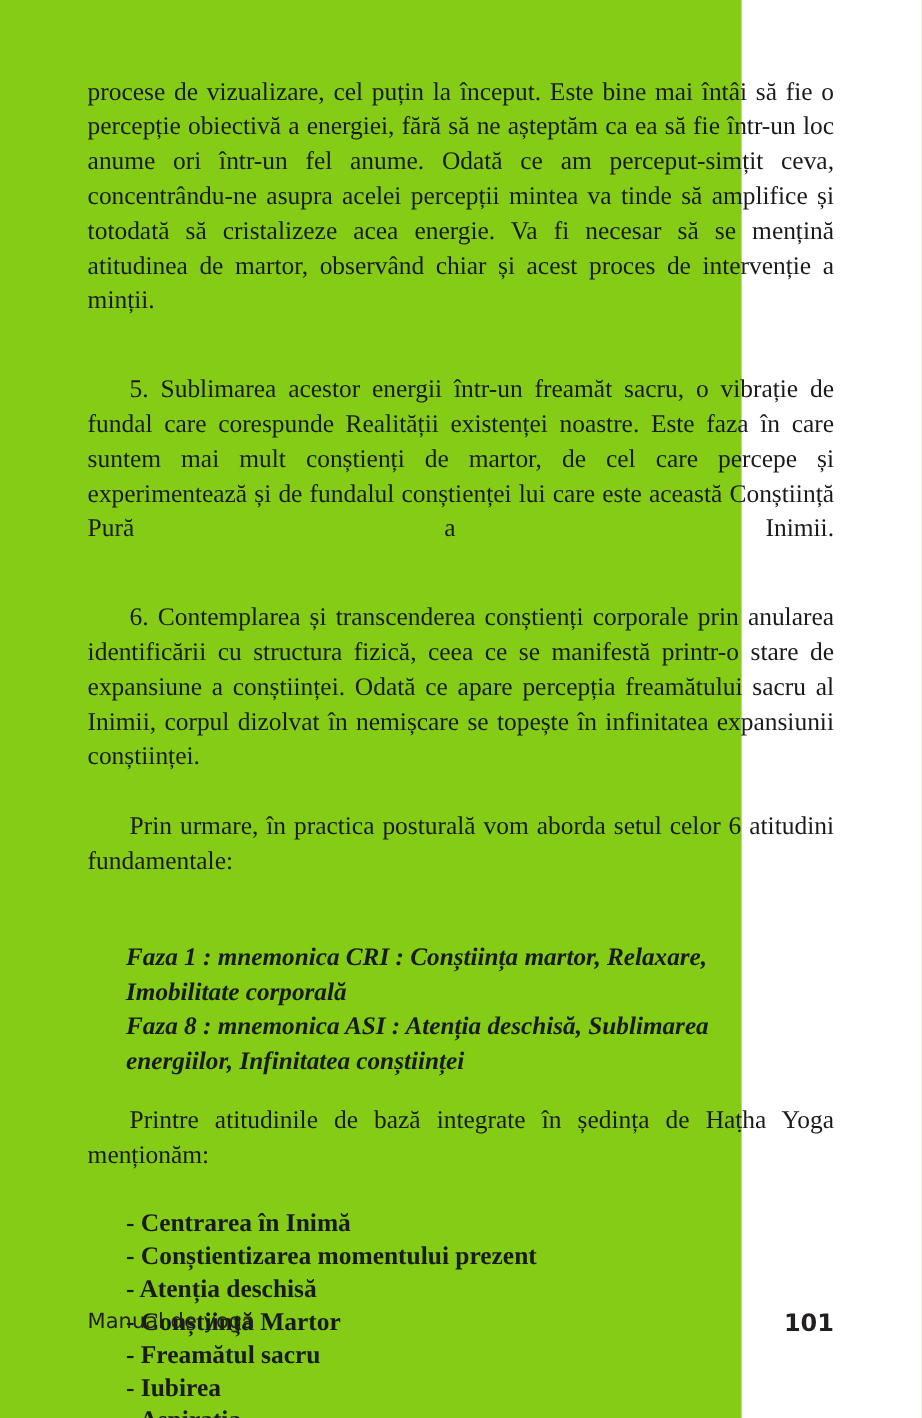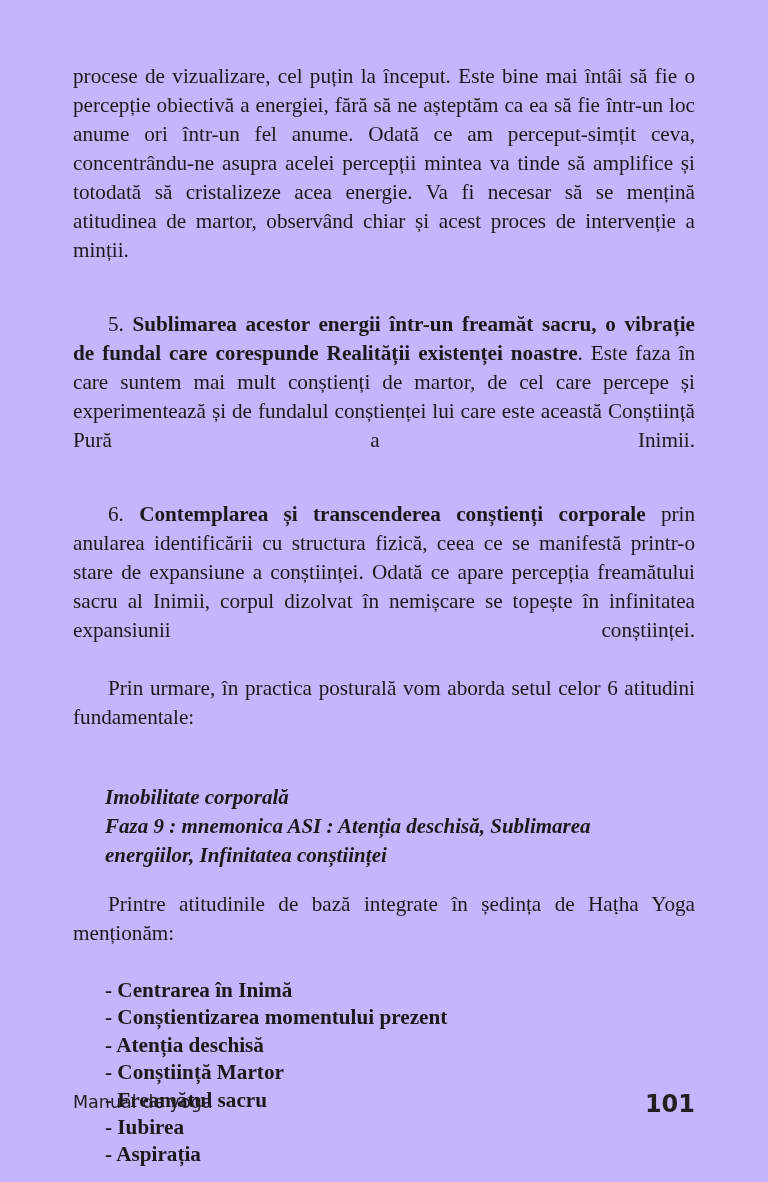--- a/index.html
+++ b/index.html
@@ -13,23 +13,23 @@
     position: relative;
     font-family: "Liberation Serif", "DejaVu Serif", serif;
     color: #1a1a1a;
     overflow: hidden;
   }
 
   .page {
     position: absolute;
     left: 0;
     top: 0;
-    width: 768px;
+    width: 618px;
     height: 1182px;
-    background: #c4b5fd;
+    background: #84cc16;
   }
 
   .content {
     position: absolute;
     left: 73px;
     top: 62px;
     width: 622px;
   }
 
   
@@ -46,21 +46,21 @@
   }
   .gap-before {
     margin-top: 16px;
   }
 
   .para .num {
     font-weight: normal;
   }
   .para b,
   .para .bold {
-    font-weight: bold;
+    font-weight: normal;
   }
 
   
   .para::after {
     content: "";
     display: inline-block;
     width: 100%;
   }
 
   
@@ -111,21 +111,21 @@
     text-align: left;
     font-family: "DejaVu Sans", "Liberation Sans", sans-serif;
     font-size: 17.5px;
     color: #231f20;
   }
   .footer-pageno {
     position: absolute;
     right: 0;
     top: -2px;
     font-family: "DejaVu Sans", "Liberation Sans", sans-serif;
-    font-size: 24px;
+    font-size: 20px;
     font-weight: bold;
     color: #231f20;
   }
 </style>
 </head>
 <body>
 
 <div class="page">
 
   <div class="content">
@@ -136,22 +136,23 @@
       <span class="num">5.</span><span> </span><span class="bold">Sublimarea acestor energii într-un freamăt sacru, o vibrație de fundal care corespunde Realității existenței noastre</span><span>. Este faza în care suntem mai mult conștienți de martor, de cel care percepe și experimentează și de fundalul conștienței lui care este această Conștiință Pură a Inimii.</span>
     </p>
 
     <p class="para indent gap-before">
       <span class="num">6.</span><span> </span><span class="bold">Contemplarea și transcenderea conștienți corporale</span><span> prin anularea identificării cu structura fizică, ceea ce se manifestă printr-o stare de expansiune a conștiinței. Odată ce apare percepția freamătului sacru al Inimii, corpul dizolvat în nemișcare se topește în infinitatea expansiunii conștiinței.</span>
     </p>
 
     <p class="para indent">Prin urmare, în practica posturală vom aborda setul celor 6 atitudini fundamentale:</p>
 
     <div class="faza-block">
+      <div class="faza-line">Faza 1 : mnemonica CRI : Conștiința martor, Relaxare,</div>
       <div class="faza-line">Imobilitate corporală</div>
-      <div class="faza-line">Faza 9 : mnemonica ASI : Atenția deschisă, Sublimarea</div>
+      <div class="faza-line">Faza 8 : mnemonica ASI : Atenția deschisă, Sublimarea</div>
       <div class="faza-line">energiilor, Infinitatea conștiinței</div>
     </div>
 
     <p class="para indent">Printre atitudinile de bază integrate în ședința de Haṭha Yoga menționăm:</p>
 
     <ul class="bullet-list">
       <li class="bullet-item">
         <span class="dash">-</span>
         <span>Centrarea în Inimă</span>
       </li>

